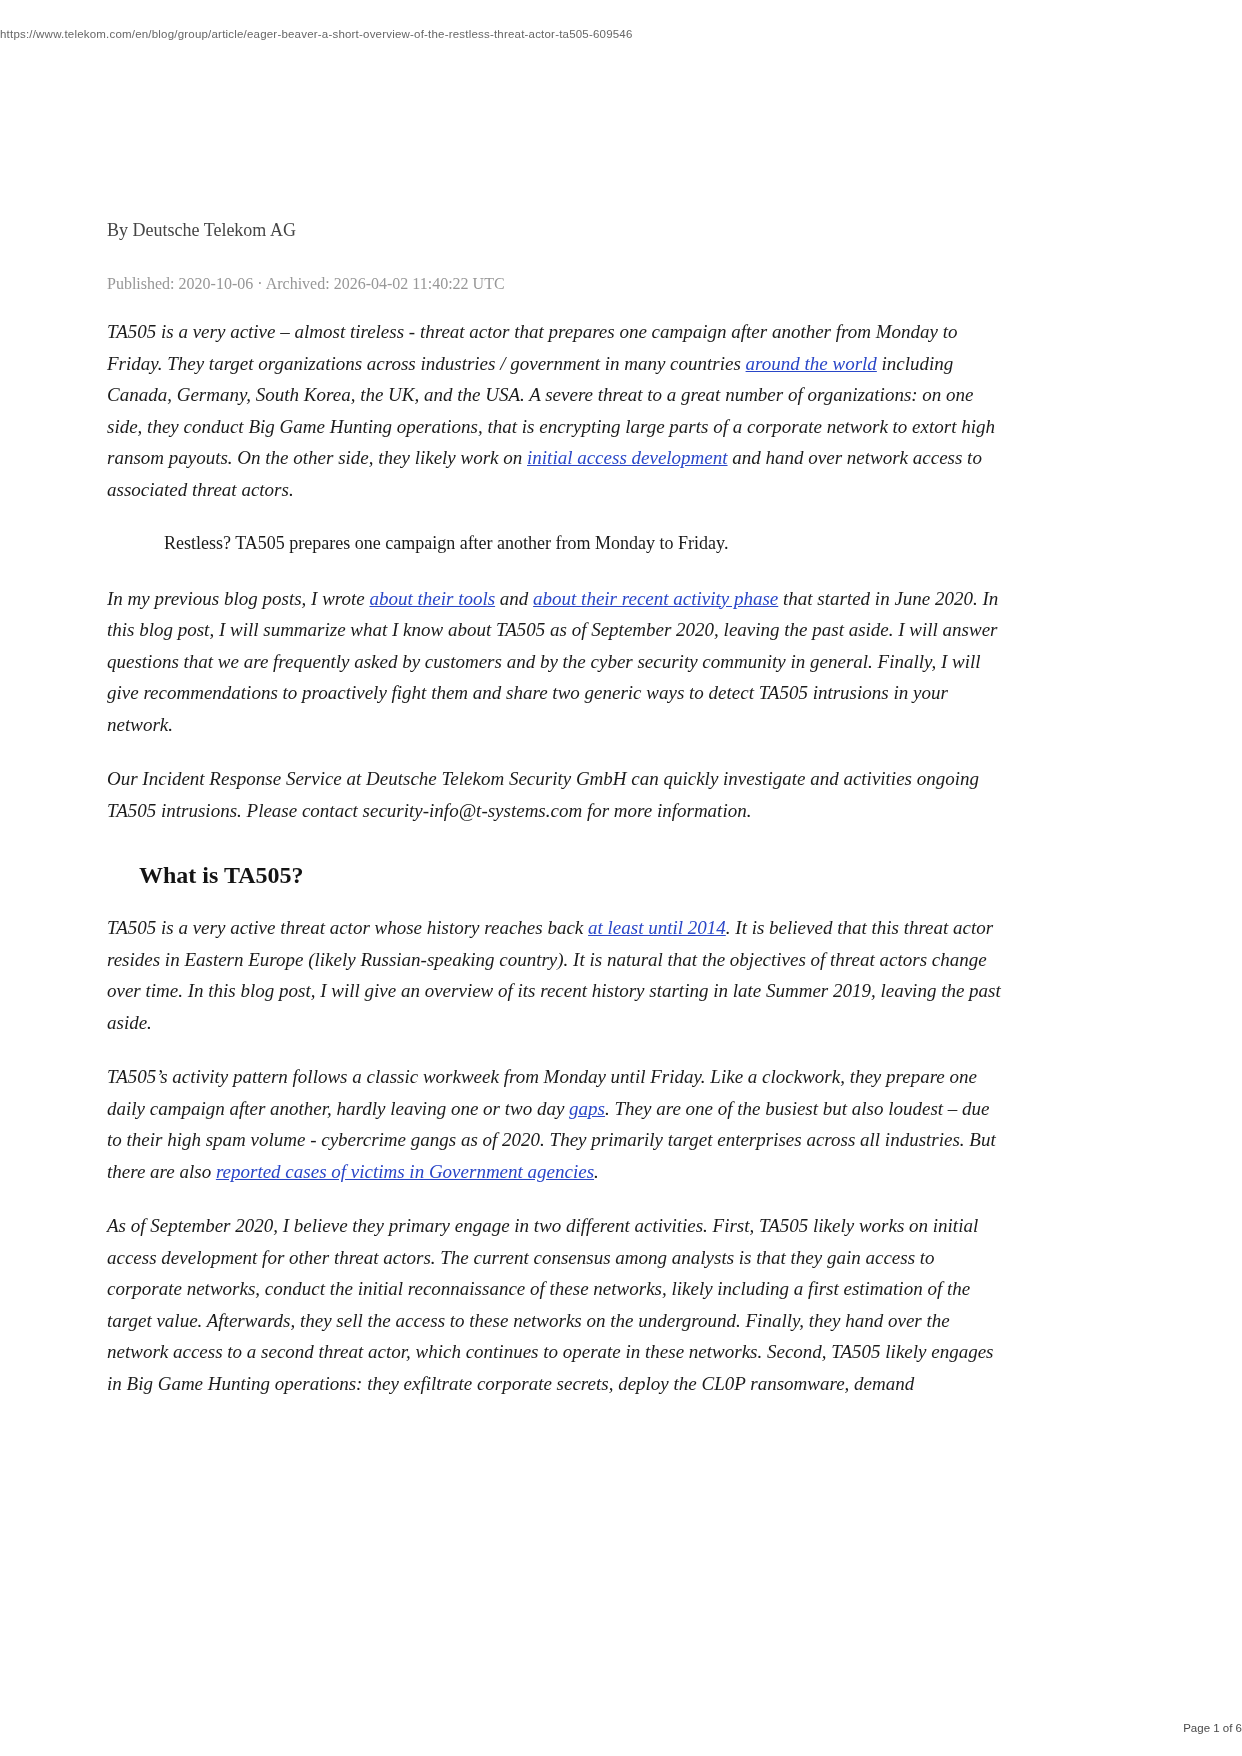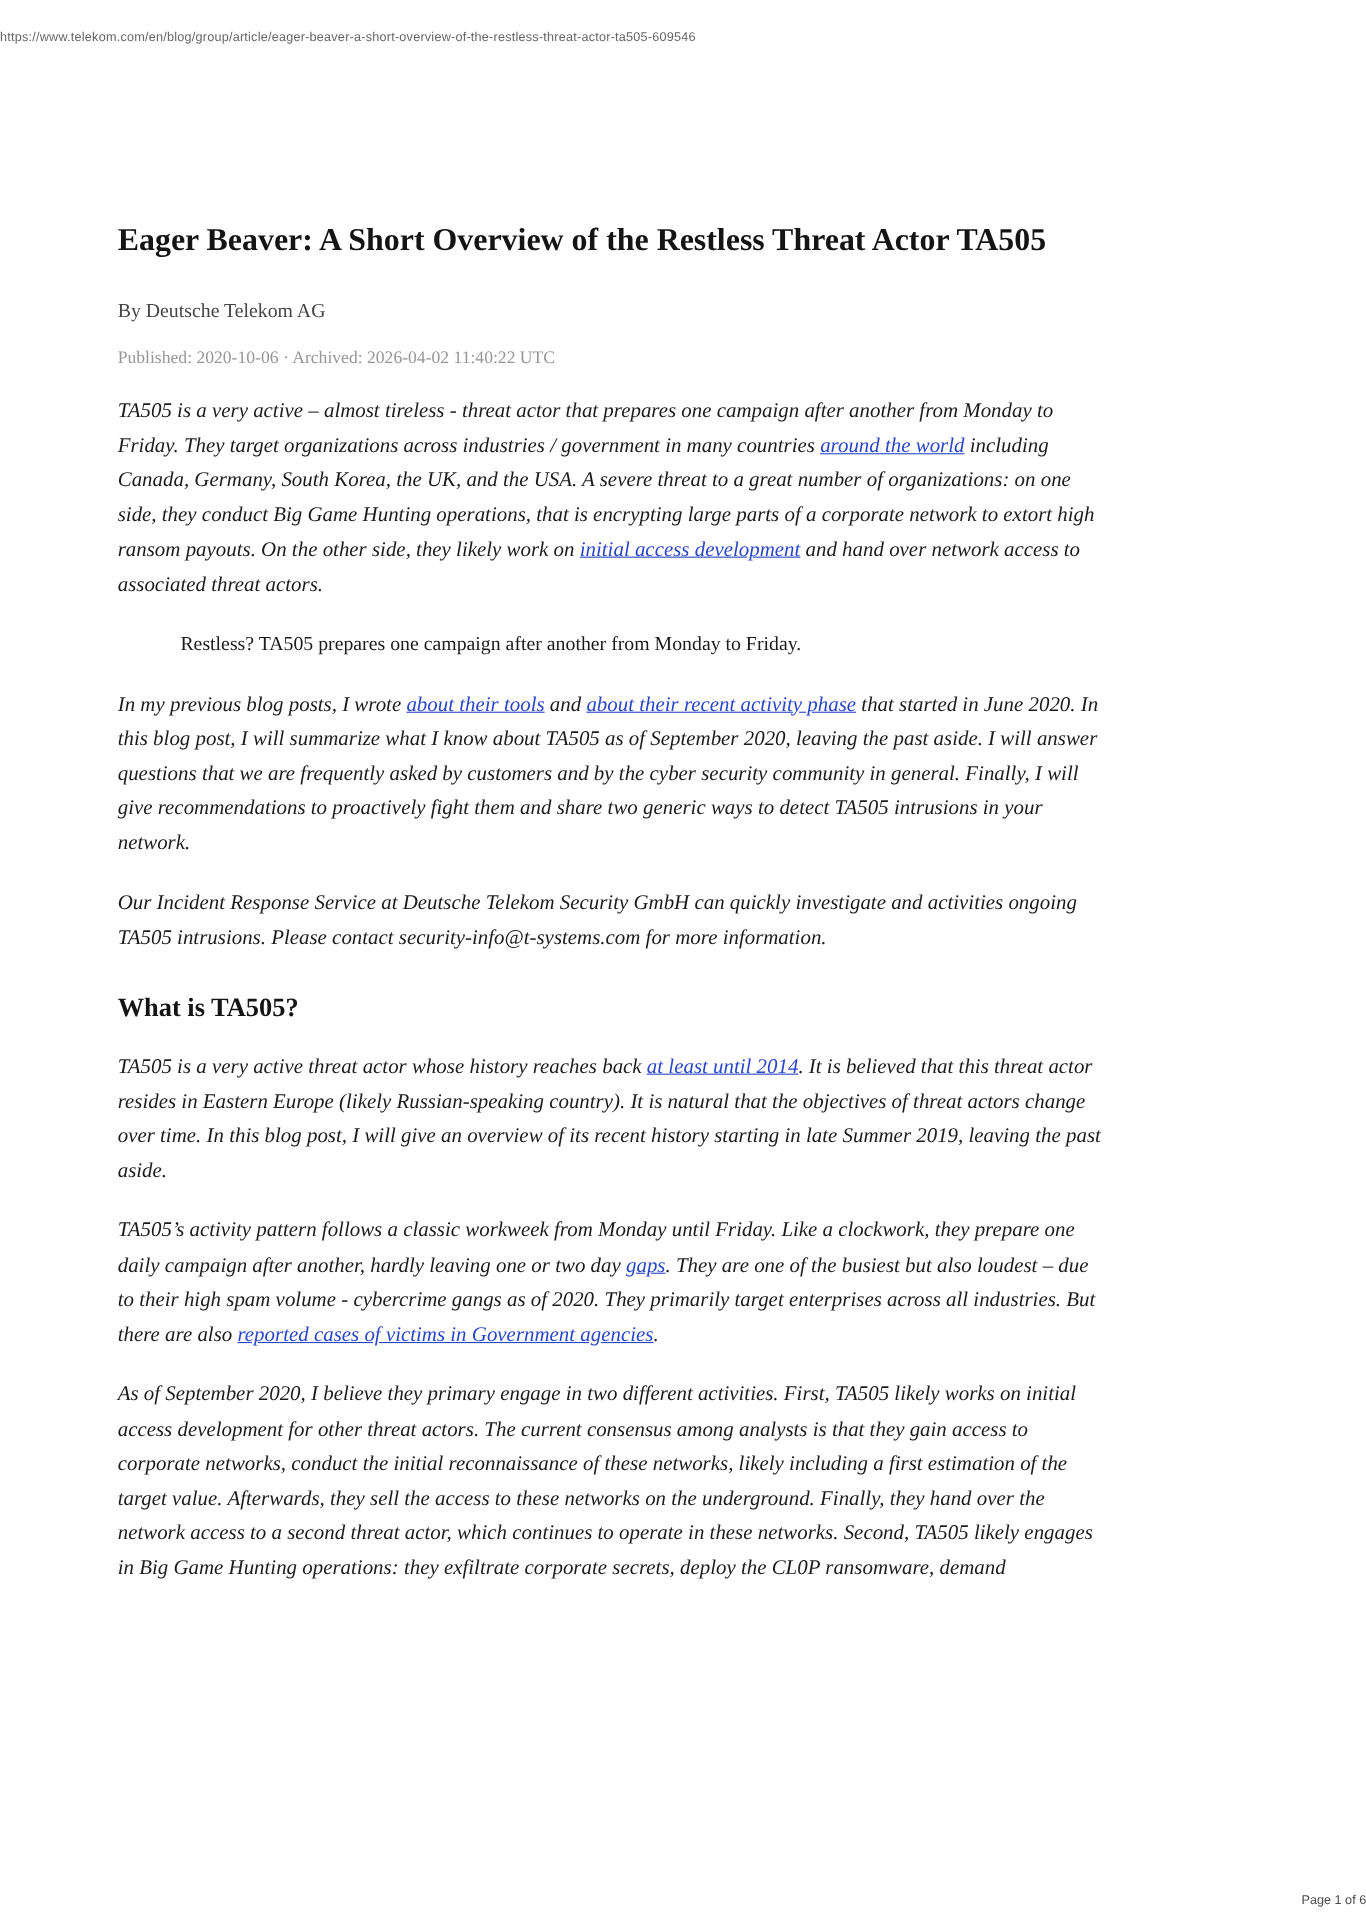--- a/index.html
+++ b/index.html
@@ -35,21 +35,21 @@
     line-height: 52px;
     font-weight: bold;
     color: #141414;
   }
   .byline {
     margin-top: 28px;
     font-size: 18px;
     color: #454545;
   }
   .meta {
-    margin-top: 24px;
+    margin-top: 34px;
     font-size: 16px;
     color: #979797;
   }
   .para {
     margin-top: 23px;
     font-size: 19px;
     line-height: 31.5px;
     color: #1b1b1b;
     font-style: italic;
   }
@@ -58,20 +58,21 @@
     margin-left: 57px;
     font-size: 18px;
     line-height: 31.5px;
     color: #1b1b1b;
   }
   h2.section {
     margin-top: 36px;
     font-size: 24px;
     font-weight: bold;
     color: #141414;
+    margin-left: 32px;
   }
   a.inline-link {
     color: var(--link-color, #2946c8);
     text-decoration: underline;
     cursor: pointer;
   }
   .print-footer {
     position: absolute;
     bottom: 22px;
     left: 0;
@@ -82,21 +83,20 @@
     color: #4a4a4a;
   }
 </style>
 </head>
 <body>
 
 <div class="print-header">https://www.telekom.com/en/blog/group/article/eager-beaver-a-short-overview-of-the-restless-threat-actor-ta505-609546</div>
 
 <div class="content">
 
-  <h1 class="title">Eager Beaver: A Short Overview of the Restless Threat Actor TA505</h1>
 
   <p class="byline">By Deutsche Telekom AG</p>
 
   <p class="meta">Published: 2020-10-06 · Archived: 2026-04-02 11:40:22 UTC</p>
 
   <p class="para">TA505 is a very active – almost tireless - threat actor that prepares one campaign after another from Monday to Friday. They target organizations across industries / government in many countries <a class="inline-link" href="#">around the world</a> including Canada, Germany, South Korea, the UK, and the USA. A severe threat to a great number of organizations: on one side, they conduct Big Game Hunting operations, that is encrypting large parts of a corporate network to extort high ransom payouts. On the other side, they likely work on <a class="inline-link" href="#">initial access development</a> and hand over network access to associated threat actors.</p>
 
   <p class="caption">Restless? TA505 prepares one campaign after another from Monday to Friday.</p>
 
   <p class="para">In my previous blog posts, I wrote <a class="inline-link" href="#">about their tools</a> and <a class="inline-link" href="#">about their recent activity phase</a> that started in June 2020. In this blog post, I will summarize what I know about TA505 as of September 2020, leaving the past aside. I will answer questions that we are frequently asked by customers and by the cyber security community in general. Finally, I will give recommendations to proactively fight them and share two generic ways to detect TA505 intrusions in your network.</p>

